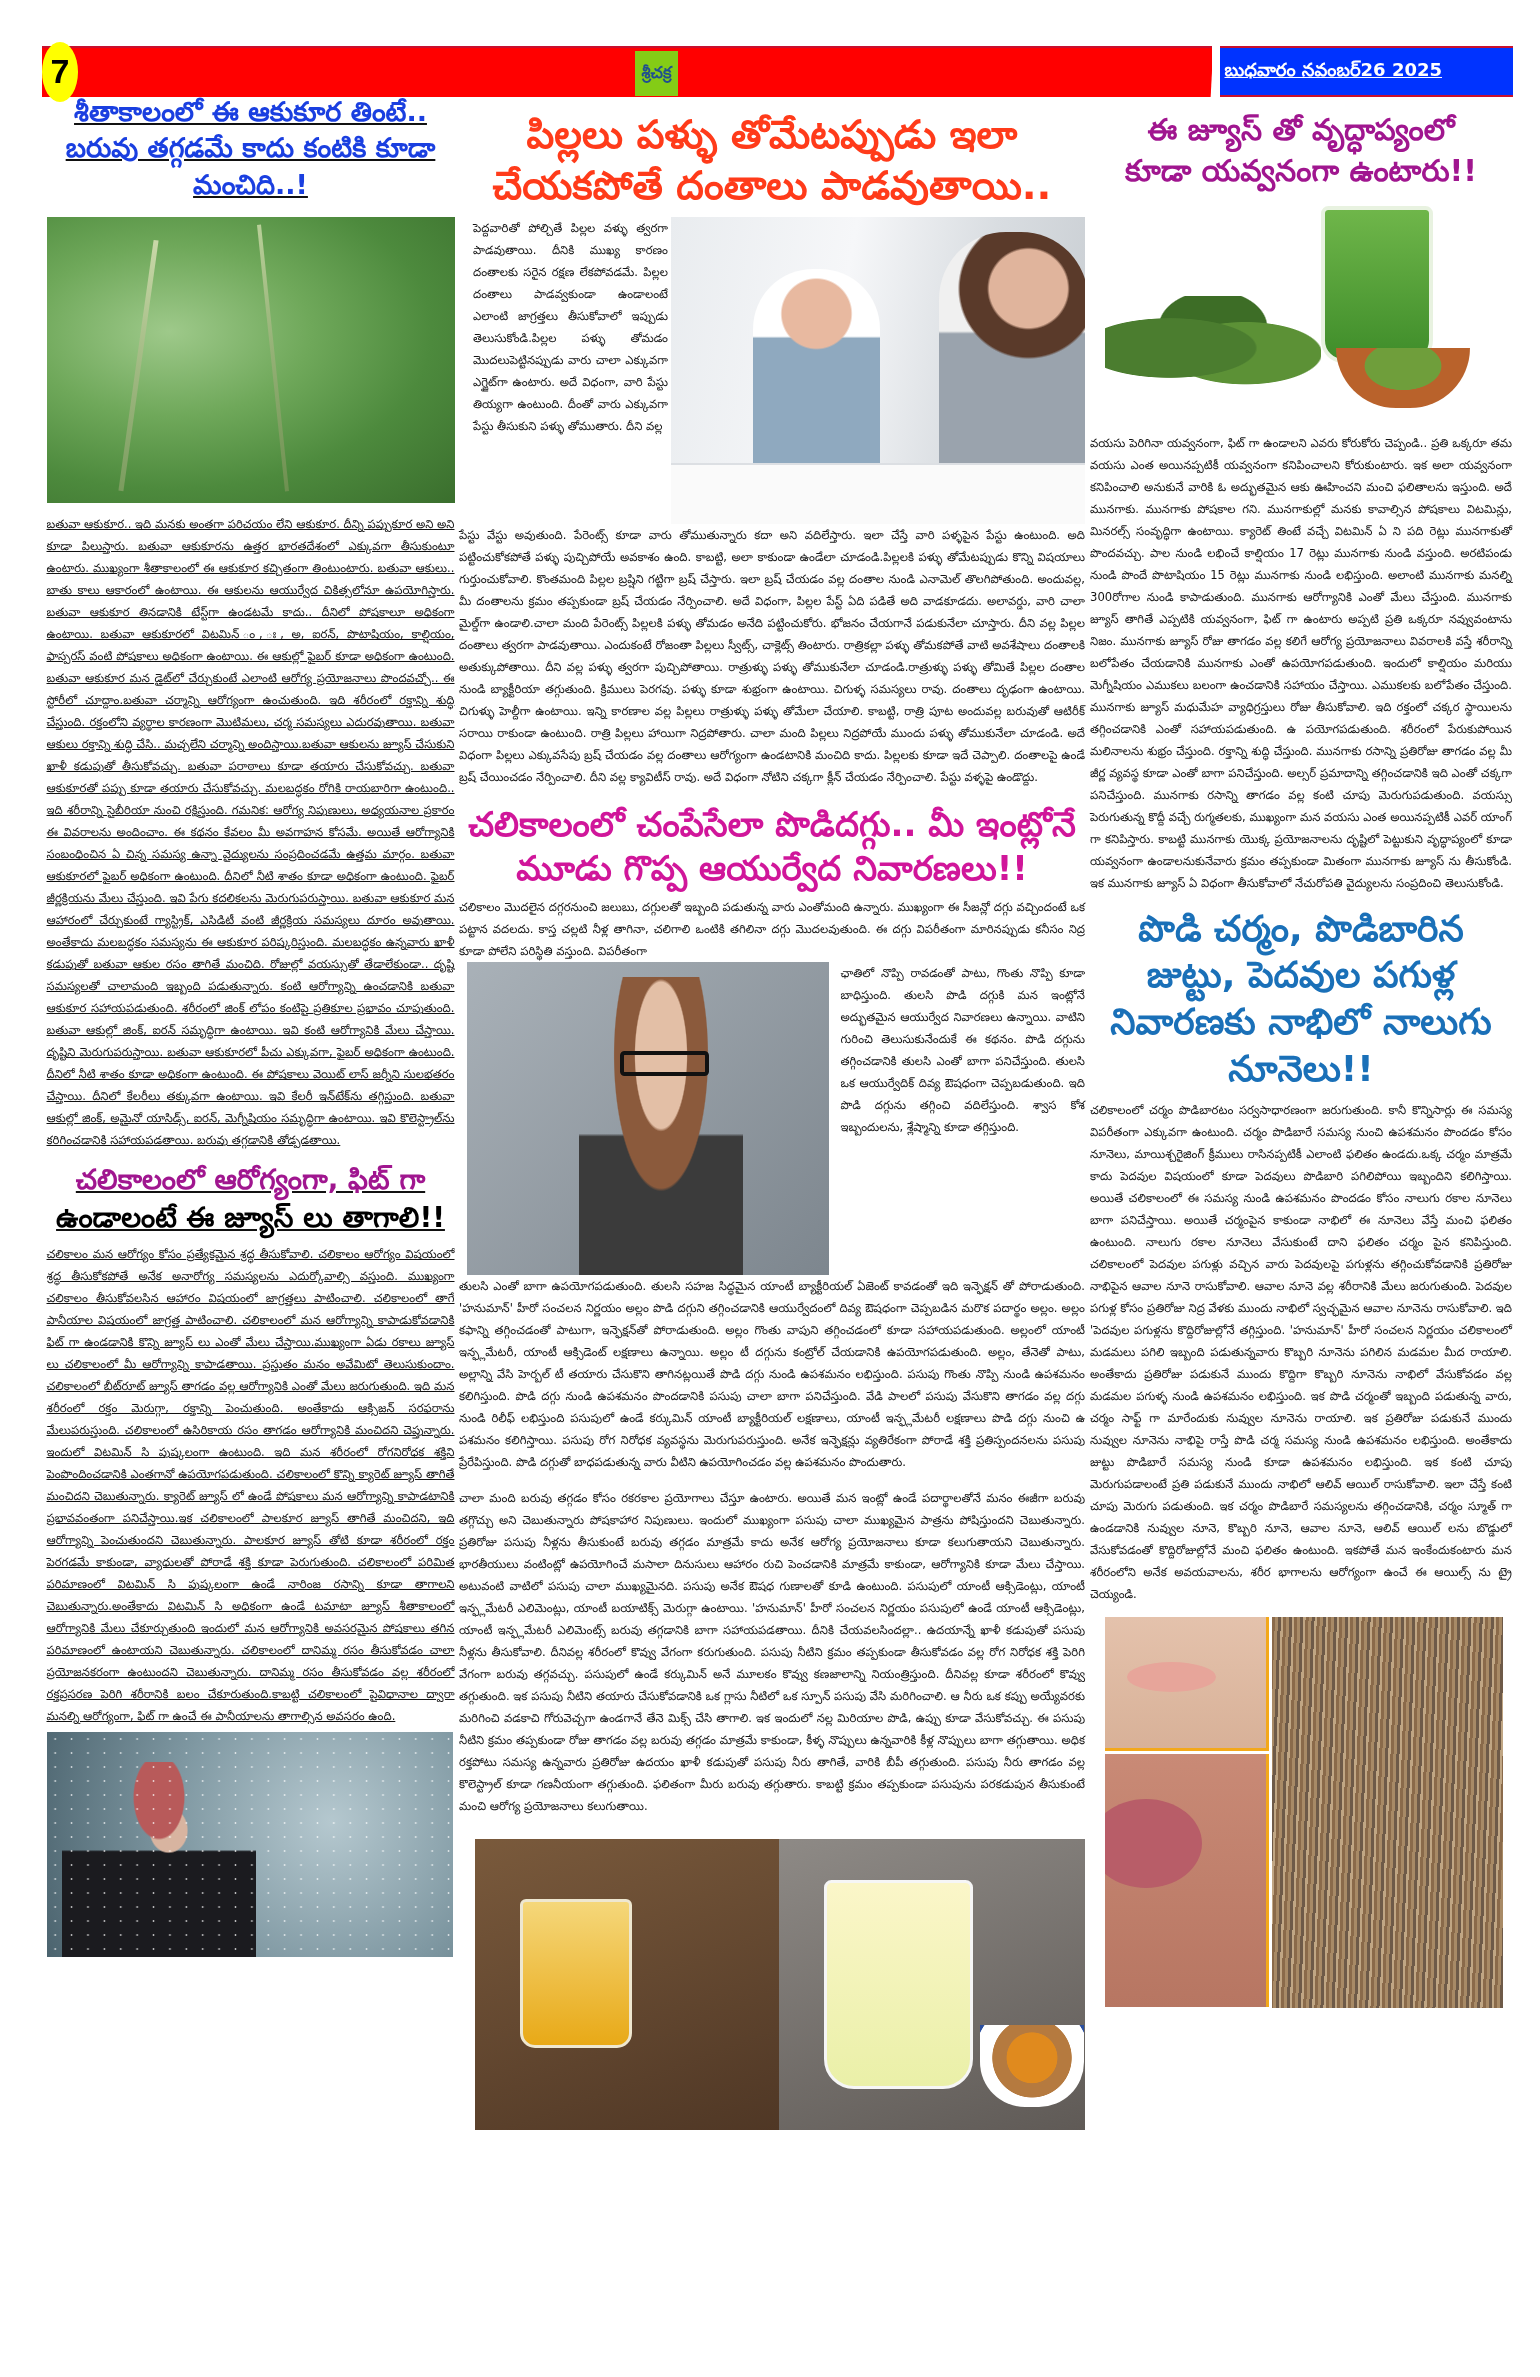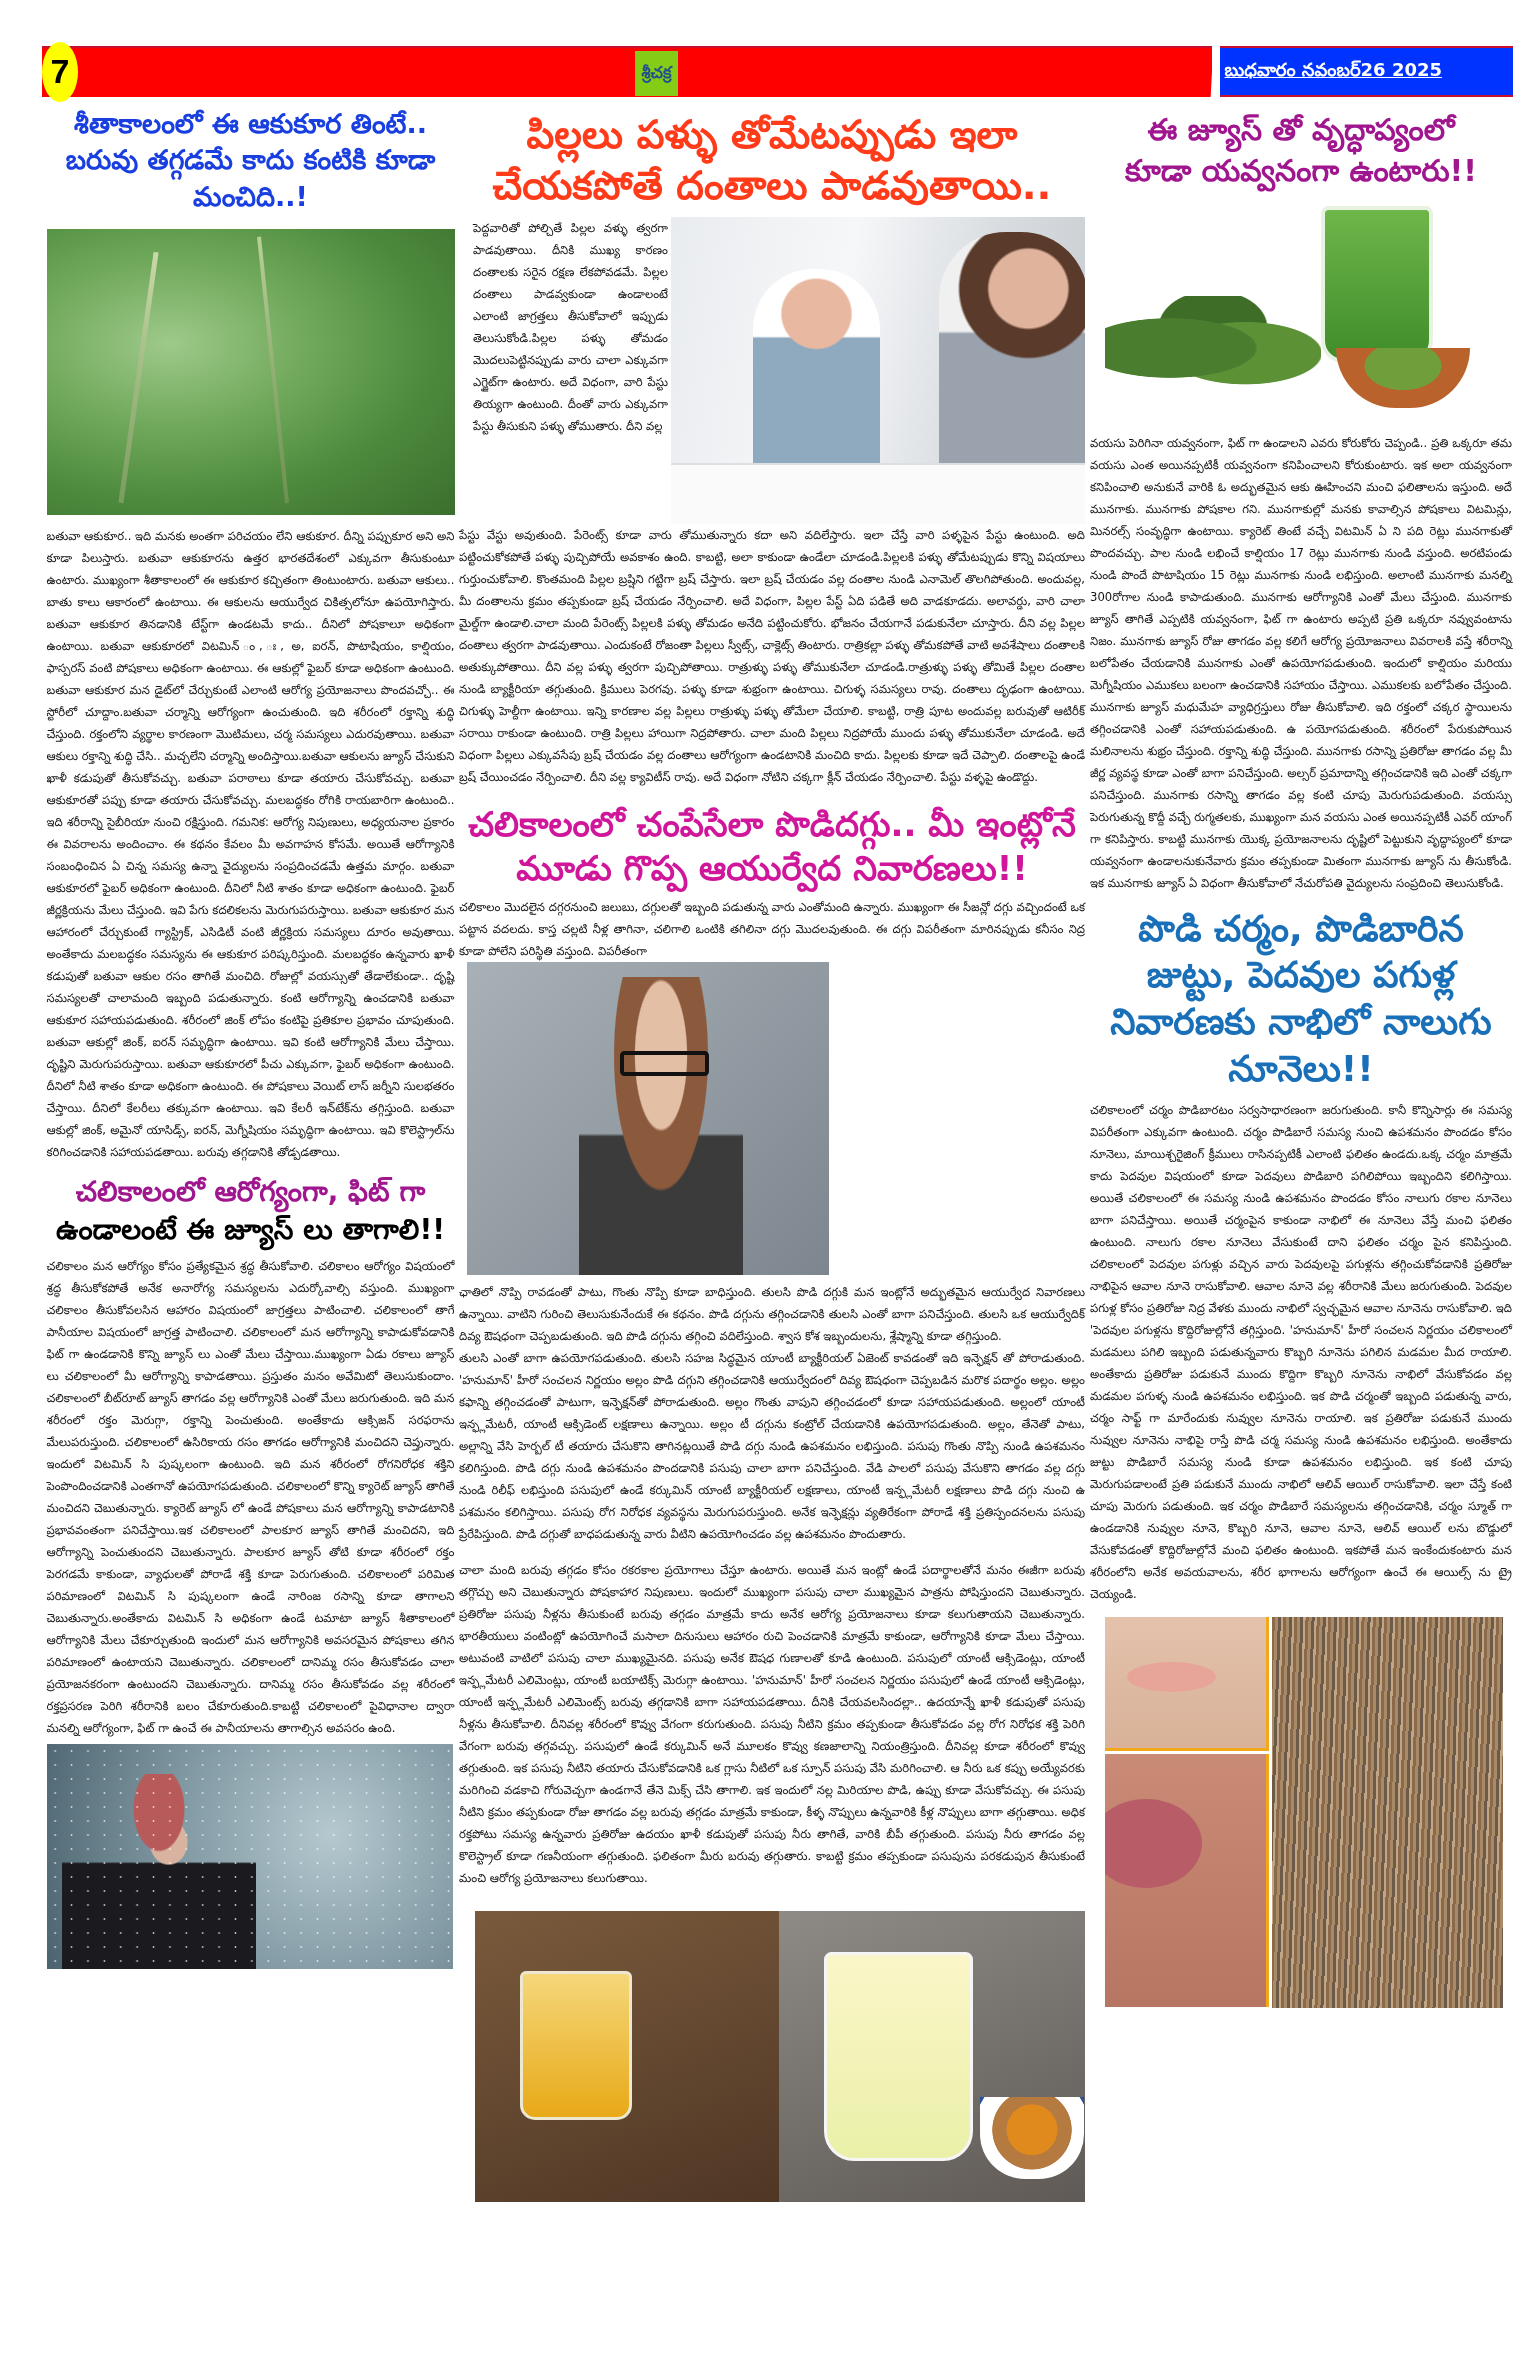--- a/index.html
+++ b/index.html
@@ -10,21 +10,21 @@
   .masthead { position: absolute; left: 42px; top: 46px; width: 1471px; height: 51px; }
   .mast-red { position: absolute; left: 0; top: 0; width: 1170px; height: 51px; background: #ff0000; border-top: 2.2px solid #c8102e; }
   .mast-blue { position: absolute; left: 1178px; top: 0; width: 293px; height: 51px; background: #0033ff; border-top: 2.2px solid #c8102e; border-bottom: 2.2px solid #c8102e; display: flex; align-items: center; padding-left: 4.5px; }
   .mast-divider { position: absolute; left: 1170px; top: 0; width: 7.5px; height: 51px; background: #ffffff; transform: skewX(-3deg); }
   .page-num { position: absolute; left: 0; top: -4.5px; width: 36px; height: 60px; border-radius: 50%; background: #ffff00; display: flex; align-items: center; justify-content: center; font-family: "Liberation Sans", sans-serif; font-weight: bold; font-size: 34px; color: #000; }
   .logo { position: absolute; left: 593px; top: 4.5px; width: 43px; height: 45px; background: #84cc16; display: flex; align-items: center; justify-content: center; font-family: "DejaVu Sans", sans-serif; font-weight: bold; font-size: 16.4px; color: #1f4f8f; line-height: 1; text-align: center; }
   .date-text { color: #fff; font-family: "DejaVu Sans", sans-serif; font-weight: bold; font-size: 18px; white-space: nowrap; text-decoration: underline; }
 
   
   .col { position: absolute; }
-  .col-left  { left: 42px;  top: 106px; width: 417px; }
+  .col-left  { left: 42px;  top: 94px; width: 417px; text-decoration: underline; }
   .col-mid   { left: 459px; top: 110px; width: 626px; }
   .col-right { left: 1090px; top: 110px; width: 422px; }
 
   .headline { font-family: "DejaVu Sans", sans-serif; font-weight: bold; text-align: center; line-height: 1.35; }
   .h-blue  { color: #1a3fe0; font-size: 27px; }
   .h-orange{ color: #ff3b1a; font-size: 39px; line-height: 1.3; }
   .h-purple{ color: #a0168f; font-size: 30px; }
   .h-magenta{ color: #d0169a; font-size: 34px; line-height: 1.3; }
   .h-steel { color: #1a70b8; font-size: 36px; line-height: 1.3; }
   .h-green { color: #1f9b1f; font-size: 33px; }
@@ -107,21 +107,21 @@
           <div class="boy"></div>
           <div class="sink"></div>
       </div>
     </div>
     <p class="body">పేస్టు వేస్టు అవుతుంది. పేరెంట్స్ కూడా వారు తోముతున్నారు కదా అని వదిలేస్తారు. ఇలా చేస్తే వారి పళ్ళపైన పేస్టు ఉంటుంది. అది పట్టించుకోకపోతే పళ్ళు పుచ్చిపోయే అవకాశం ఉంది. కాబట్టి, అలా కాకుండా ఉండేలా చూడండి.పిల్లలకి పళ్ళు తోమేటప్పుడు కొన్ని విషయాలు గుర్తుంచుకోవాలి. కొంతమంది పిల్లల బ్రష్షిని గట్టిగా బ్రష్ చేస్తారు. ఇలా బ్రష్ చేయడం వల్ల దంతాల నుండి ఎనామెల్ తొలగిపోతుంది. అందువల్ల, మీ దంతాలను క్రమం తప్పకుండా బ్రష్ చేయడం నేర్పించాలి. అదే విధంగా, పిల్లల పేస్ట్ ఏది పడితే అది వాడకూడదు. అలావర్డు, వారి చాలా మైల్డ్‌గా ఉండాలి.చాలా మంది పేరెంట్స్ పిల్లలకి పళ్ళు తోమడం అనేది పట్టించుకోరు. భోజనం చేయగానే పడుకునేలా చూస్తారు. దీని వల్ల పిల్లల దంతాలు త్వరగా పాడవుతాయి. ఎందుకంటే రోజంతా పిల్లలు స్వీట్స్, చాక్లెట్స్ తింటారు. రాత్రికల్లా పళ్ళు తోమకపోతే వాటి అవశేషాలు దంతాలకి అతుక్కుపోతాయి. దీని వల్ల పళ్ళు త్వరగా పుచ్చిపోతాయి. రాత్రుళ్ళు పళ్ళు తోముకునేలా చూడండి.రాత్రుళ్ళు పళ్ళు తోమితే పిల్లల దంతాల నుండి బ్యాక్టీరియా తగ్గుతుంది. క్రిములు పెరగవు. పళ్ళు కూడా శుభ్రంగా ఉంటాయి. చిగుళ్ళ సమస్యలు రావు. దంతాలు దృఢంగా ఉంటాయి. చిగుళ్ళు హెల్దీగా ఉంటాయి. ఇన్ని కారణాల వల్ల పిల్లలు రాత్రుళ్ళు పళ్ళు తోమేలా చేయాలి. కాబట్టి, రాత్రి పూట అందువల్ల బరువుతో ఆటిరీక్ సరాయి రాకుండా ఉంటుంది. రాత్రి పిల్లలు హాయిగా నిద్రపోతారు. చాలా మంది పిల్లలు నిద్రపోయే ముందు పళ్ళు తోముకునేలా చూడండి. అదే విధంగా పిల్లలు ఎక్కువసేపు బ్రష్ చేయడం వల్ల దంతాలు ఆరోగ్యంగా ఉండటానికి మంచిది కాదు. పిల్లలకు కూడా ఇదే చెప్పాలి. దంతాలపై ఉండే బ్రష్ చేయించడం నేర్పించాలి. దీని వల్ల క్యావిటీస్ రావు. అదే విధంగా నోటిని చక్కగా క్లీన్ చేయడం నేర్పించాలి. పేస్టు వళ్ళపై ఉండొద్దు.</p>
   </article>
 
   <article style="margin-top:13.4px;">
     <h1 class="headline h-magenta" style="margin-bottom:6px;">చలికాలంలో చంపేసేలా పొడిదగ్గు.. మీ ఇంట్లోనే మూడు గొప్ప ఆయుర్వేద నివారణలు!!</h1>
     <p class="body">చలికాలం మొదలైన దగ్గరనుంచి జలుబు, దగ్గులతో ఇబ్బంది పడుతున్న వారు ఎంతోమంది ఉన్నారు. ముఖ్యంగా ఈ సీజన్లో దగ్గు వచ్చిందంటే ఒక పట్టాన వదలదు. కాస్త చల్లటి నీళ్ల తాగినా, చలిగాలి ఒంటికి తగిలినా దగ్గు మొదలవుతుంది. ఈ దగ్గు విపరీతంగా మారినప్పుడు కనీసం నిద్ర కూడా పోలేని పరిస్థితి వస్తుంది. విపరీతంగా</p>
-    <div style="display:flex; gap:6px;flex-direction:column;">
+    <div style="display:flex; gap:12px;">
       <div class="img img-cough" style="flex:none; margin-left:7.5px;" title="దగ్గుతున్న మహిళ">
         <div class="head"></div>
           <div class="glasses"></div>
       </div>
       <p class="body">ఛాతిలో నొప్పి రావడంతో పాటు, గొంతు నొప్పి కూడా బాధిస్తుంది. తులసి పొడి దగ్గుకి మన ఇంట్లోనే అద్భుతమైన ఆయుర్వేద నివారణలు ఉన్నాయి. వాటిని గురించి తెలుసుకునేందుకే ఈ కథనం. పొడి దగ్గును తగ్గించడానికి తులసి ఎంతో బాగా పనిచేస్తుంది. తులసి ఒక ఆయుర్వేదిక్ దివ్య ఔషధంగా చెప్పబడుతుంది. ఇది పొడి దగ్గును తగ్గించి వదిలేస్తుంది. శ్వాస కోశ ఇబ్బందులను, శ్లేష్మాన్ని కూడా తగ్గిస్తుంది.</p>
     </div>
     <p class="body">తులసి ఎంతో బాగా ఉపయోగపడుతుంది. తులసి సహజ సిద్ధమైన యాంటీ బ్యాక్టీరియల్ ఏజెంట్ కావడంతో ఇది ఇన్ఫెక్షన్ తో పోరాడుతుంది. 'హనుమాన్' హీరో సంచలన నిర్ణయం అల్లం పొడి దగ్గుని తగ్గించడానికి ఆయుర్వేదంలో దివ్య ఔషధంగా చెప్పబడిన మరొక పదార్థం అల్లం. అల్లం కఫాన్ని తగ్గించడంతో పాటుగా, ఇన్ఫెక్షన్‌తో పోరాడుతుంది. అల్లం గొంతు వాపుని తగ్గించడంలో కూడా సహాయపడుతుంది. అల్లంలో యాంటీ ఇన్ఫ్లమేటరీ, యాంటీ ఆక్సిడెంట్ లక్షణాలు ఉన్నాయి. అల్లం టీ దగ్గును కంట్రోల్ చేయడానికి ఉపయోగపడుతుంది. అల్లం, తేనెతో పాటు, అల్లాన్ని వేసి హెర్బల్ టీ తయారు చేసుకొని తాగినట్లయితే పొడి దగ్గు నుండి ఉపశమనం లభిస్తుంది. పసుపు గొంతు నొప్పి నుండి ఉపశమనం కలిగిస్తుంది. పొడి దగ్గు నుండి ఉపశమనం పొందడానికి పసుపు చాలా బాగా పనిచేస్తుంది. వేడి పాలలో పసుపు వేసుకొని తాగడం వల్ల దగ్గు నుండి రిలీఫ్ లభిస్తుంది పసుపులో ఉండే కర్కుమిన్ యాంటీ బ్యాక్టీరియల్ లక్షణాలు, యాంటీ ఇన్ఫ్లమేటరీ లక్షణాలు పొడి దగ్గు నుంచి ఉ పశమనం కలిగిస్తాయి. పసుపు రోగ నిరోధక వ్యవస్థను మెరుగుపరుస్తుంది. అనేక ఇన్ఫెక్షన్లు వ్యతిరేకంగా పోరాడే శక్తి ప్రతిస్పందనలను పసుపు ప్రేరేపిస్తుంది. పొడి దగ్గుతో బాధపడుతున్న వారు వీటిని ఉపయోగించడం వల్ల ఉపశమనం పొందుతారు.</p>
   </article>
 
   <article style="margin-top:13.4px;">

